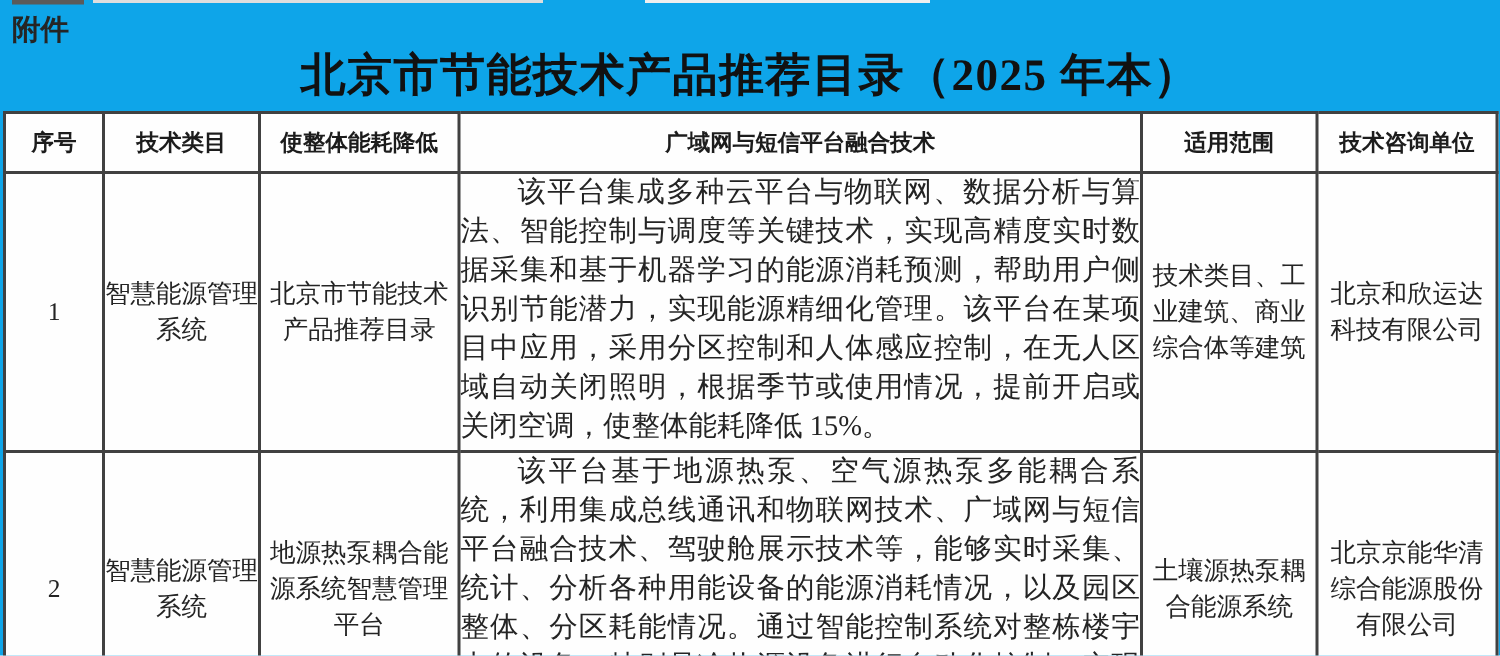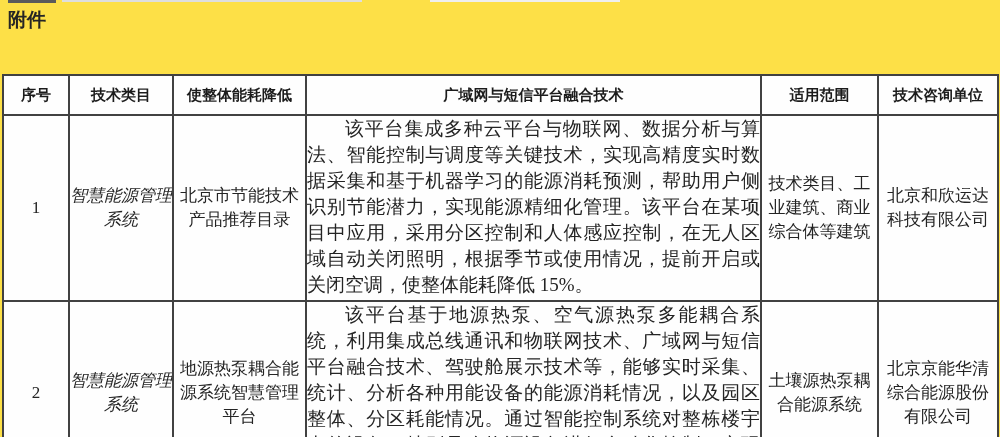--- a/index.html
+++ b/index.html
@@ -5,21 +5,21 @@
   html, body { margin: 0; padding: 0; }
   body {
     font-family: "Liberation Serif", "DejaVu Serif", serif;
     background: #ffffff;
     color: #1f1f1f;
   }
   .screen {
     position: relative;
     width: 1000px;
     height: 437px;
-    background: #fde047;
+    background: #0ea5e9;
     overflow: hidden;
   }
   
   .artifact-a { position: absolute; top: 0; left: 8px;  width: 48px;  height: 3px; background: #5b5b5b; }
   .artifact-b { position: absolute; top: 0; left: 62px; width: 300px; height: 2px; background: #dedede; }
   .artifact-c { position: absolute; top: 0; left: 430px; width: 190px; height: 2px; background: #efefef; }
 
   .attachment {
     position: absolute;
     top: 7px; left: 8px;
@@ -64,21 +64,21 @@
     vertical-align: middle;
   }
   td {
     font-size: 17px;
     line-height: 24px;
     color: #242424;
     text-align: center;
     vertical-align: middle;
   }
   td.c-seq  { font-family: "Liberation Serif", serif; font-size: 17px; }
-  td.c-cat  { padding: 0 13px; font-style: italic; }
+  td.c-cat  { padding: 0 13px; }
   td.c-name { padding: 0 12px; }
   td.c-feat {
     text-align: justify;
     text-justify: inter-ideograph;
     vertical-align: top;
     padding: 3px 6px 0 6px;
     font-size: 19px;
     line-height: 26px;
     text-indent: 2em;
     margin-top: 40px;
@@ -90,20 +90,21 @@
 <body>
 
 <div class="screen">
 
   <div class="artifact-a"></div>
   <div class="artifact-b"></div>
   <div class="artifact-c"></div>
 
   <div class="attachment">附件</div>
 
+  <div class="doc-title">北京市节能技术产品推荐目录（2025 年本）</div>
 
   <table class="catalog">
     <colgroup>
       <col style="width:66px">
       <col style="width:104px">
       <col style="width:133px">
       <col style="width:455px">
       <col style="width:117px">
       <col style="width:120px">
     </colgroup>

